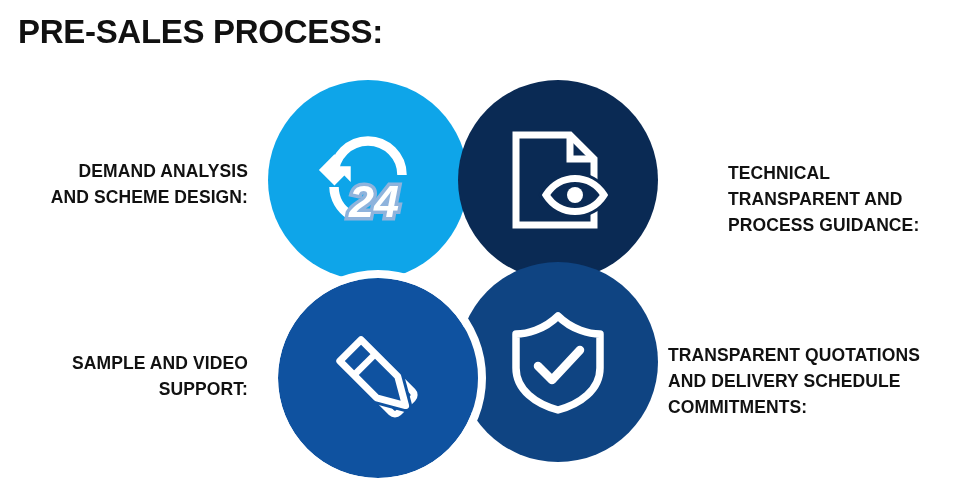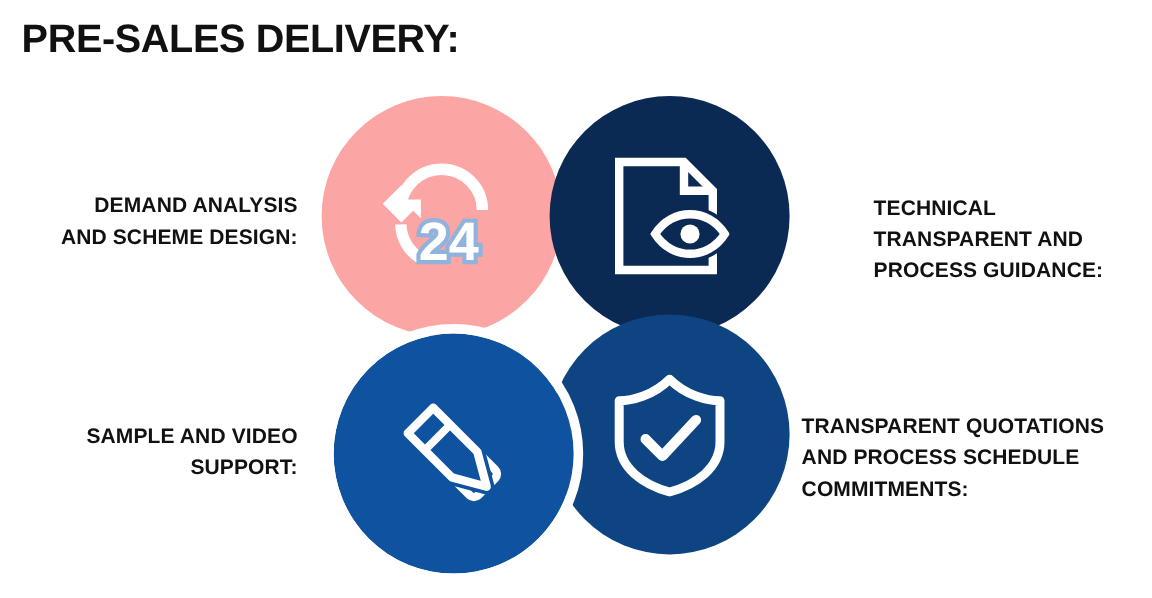--- a/index.html
+++ b/index.html
@@ -92,25 +92,25 @@
   .label-right { text-align: left; }
 
   .label-demand   { right: 712px; top: 158px; width: 260px; }
   .label-sample   { right: 712px; top: 350px; width: 260px; }
   .label-technical{ left: 728px;  top: 160px; width: 230px; }
   .label-transparent { left: 668px; top: 342px; width: 292px; }
 </style>
 </head>
 <body>
 
-<div class="page-title">PRE-SALES DELIVERY:</div>
+<div class="page-title">PRE-SALES PROCESS:</div>
 
 <div class="cluster">
 
-  <div class="circle circle-tl" style="background:#fca5a5;">
+  <div class="circle circle-tl" style="background:#0ea5e9;font-style:italic;">
     <svg class="icon-svg" width="108" height="98" viewBox="0 0 108 98">
       <g fill="none" stroke="#ffffff" stroke-width="9.5" stroke-linecap="butt" stroke-linejoin="miter">
 
         <path d="M 20 44 A 34 34 0 0 1 88 44"></path>
         <path d="M 20 56 A 34 34 0 0 0 36 84"></path>
       </g>
 
       <path d="M 8 30 L 30 30 L 30 39 L 22 39 L 33 50 L 22 61 L 22 52 L 8 52 Z" fill="#ffffff" transform="translate(4,-4) rotate(-45 20 45)"></path>
 
       <text x="60" y="86" fill="#ffffff" font-family="'Liberation Sans', sans-serif" font-size="45" font-weight="bold" text-anchor="middle" stroke="#8fb3dc" stroke-width="7" paint-order="stroke">24</text>
@@ -161,14 +161,14 @@
 AND SCHEME DESIGN:</div>
 
 <div class="label label-right label-technical">TECHNICAL
 TRANSPARENT AND
 PROCESS GUIDANCE:</div>
 
 <div class="label label-left label-sample">SAMPLE AND VIDEO
 SUPPORT:</div>
 
 <div class="label label-right label-transparent">TRANSPARENT QUOTATIONS
-AND PROCESS SCHEDULE
+AND DELIVERY SCHEDULE
 COMMITMENTS:</div>
 
 </body></html>

